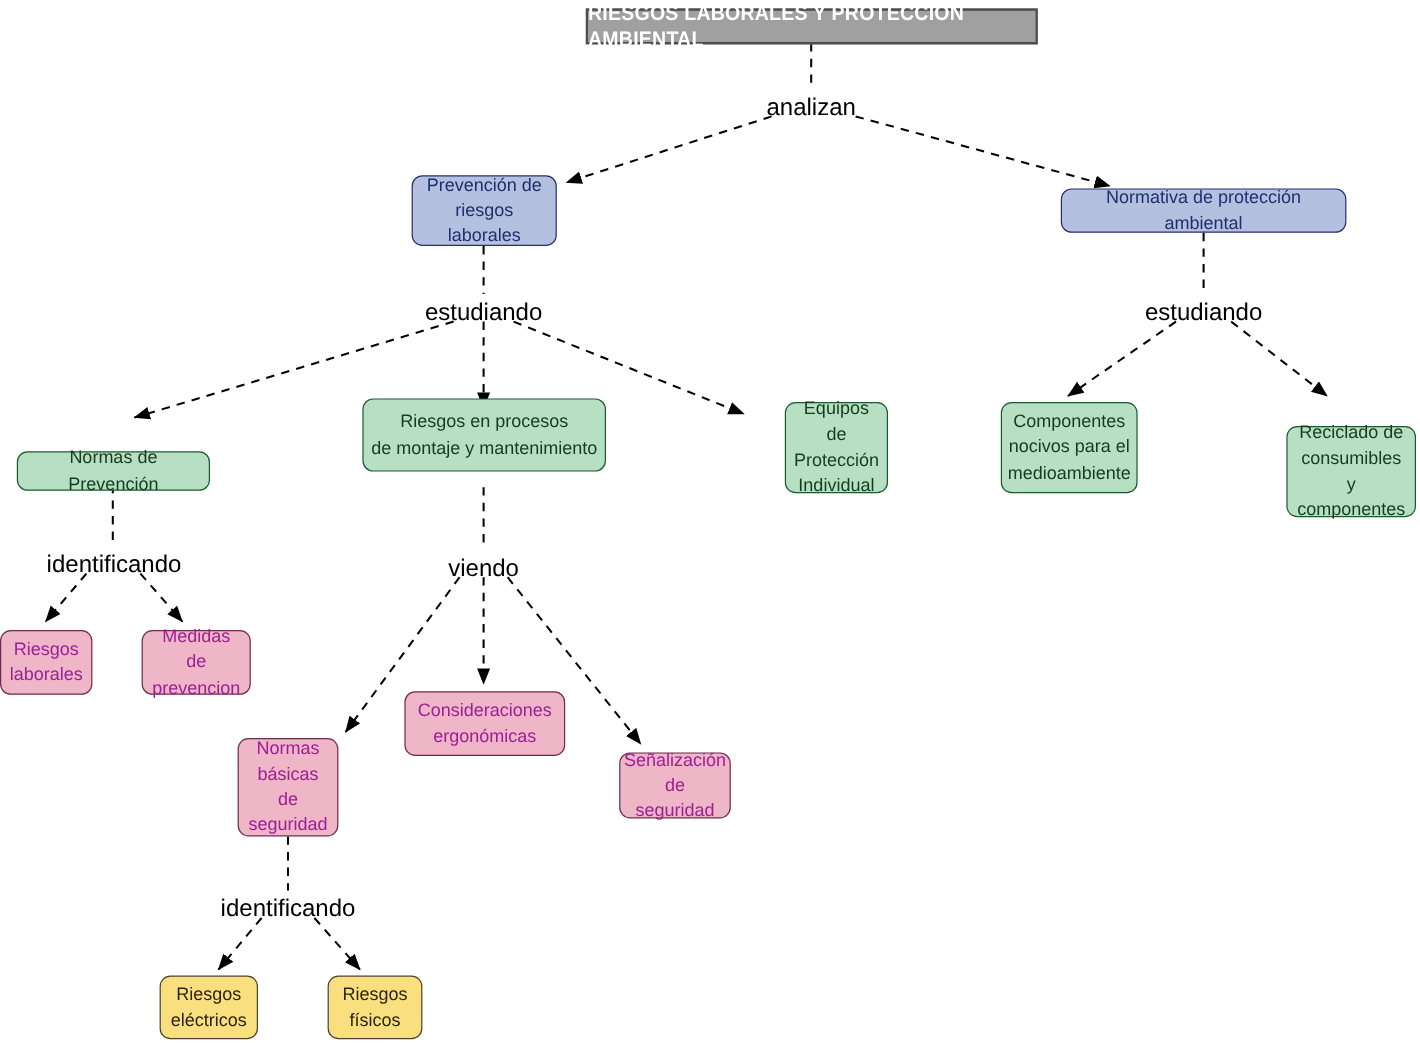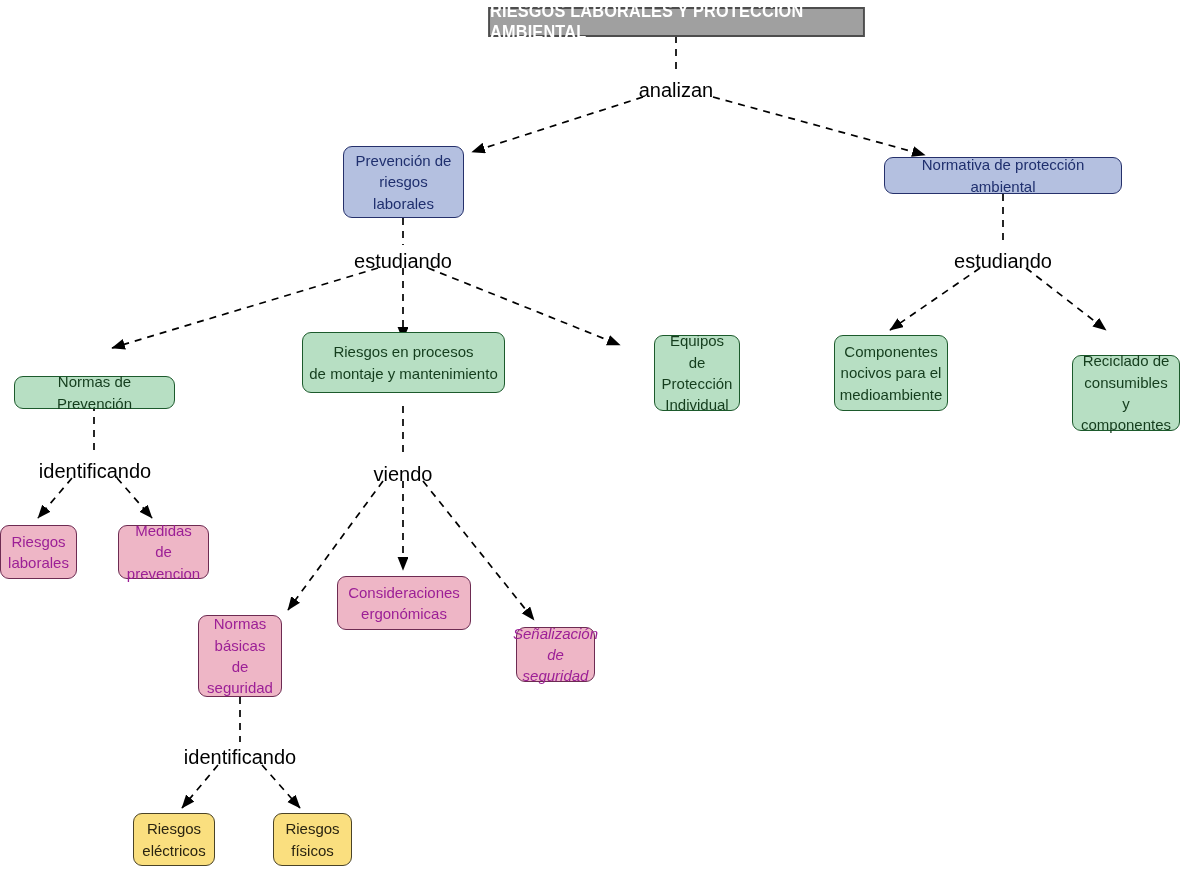--- a/index.html
+++ b/index.html
@@ -163,21 +163,21 @@
   <div class="edge-label" style="left:403px; top:250px;">estudiando</div>
 
   <div class="edge-label" style="left:1003px; top:250px;">estudiando</div>
 
   <div class="edge-label" style="left:95px; top:460px;">identificando</div>
 
   <div class="edge-label" style="left:403px; top:463px;">viendo</div>
 
   <div class="edge-label" style="left:240px; top:746px;">identificando</div>
 
-  <div class="node blue" style="left:343px; top:146px; width:121px; height:72px;">Prevención de
+  <div class="node blue" style="left:343px; top:146px; width:121px; height:59px;">Prevención de
 riesgos laborales</div>
 
   <div class="node blue" style="left:884px; top:157px; width:238px; height:37px;">Normativa de protección ambiental</div>
 
   <div class="node green" style="left:14px; top:358px; width:161px; height:33px;margin-top:18px;">Normas de Prevención</div>
 
   <div class="node green" style="left:302px; top:332px; width:203px; height:61px;">Riesgos en procesos
 de montaje y mantenimiento</div>
 
   <div class="node green" style="left:626px; top:335px; width:86px; height:76px;margin-left:28px;">Equipos de
@@ -198,21 +198,21 @@
   <div class="node pink" style="left:118px; top:525px; width:91px; height:54px;">Medidas de
 prevencion</div>
 
   <div class="node pink" style="left:198px; top:615px; width:84px; height:82px;">Normas
 básicas de
 seguridad</div>
 
   <div class="node pink" style="left:337px; top:576px; width:134px; height:54px;">Consideraciones
 ergonómicas</div>
 
-  <div class="node pink" style="left:516px; top:627px; width:79px; height:55px;font-style:italic;">Señalización
+  <div class="node pink" style="left:516px; top:627px; width:93px; height:55px;">Señalización
 de seguridad</div>
 
   <div class="node yellow" style="left:133px; top:813px; width:82px; height:53px;">Riesgos
 eléctricos</div>
 
   <div class="node yellow" style="left:273px; top:813px; width:79px; height:53px;">Riesgos
 físicos</div>
 
 </div>
 

